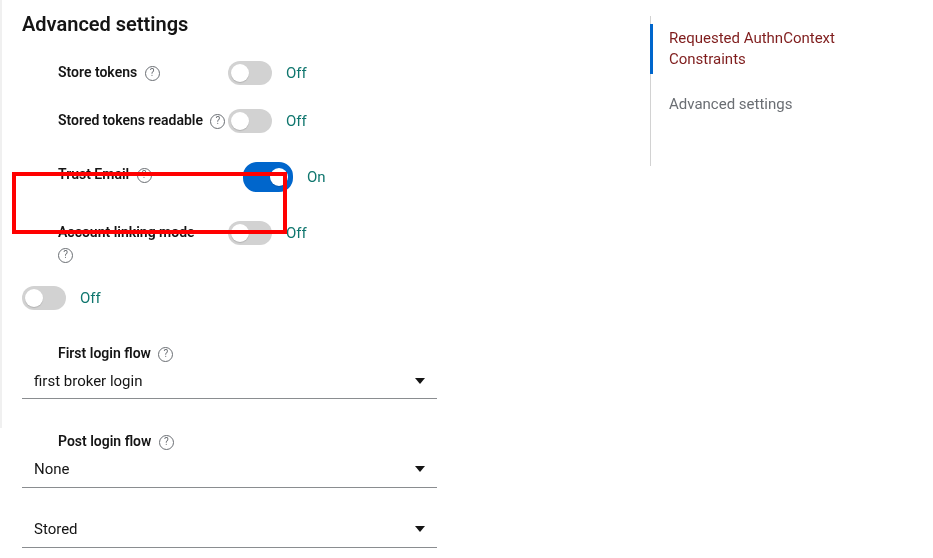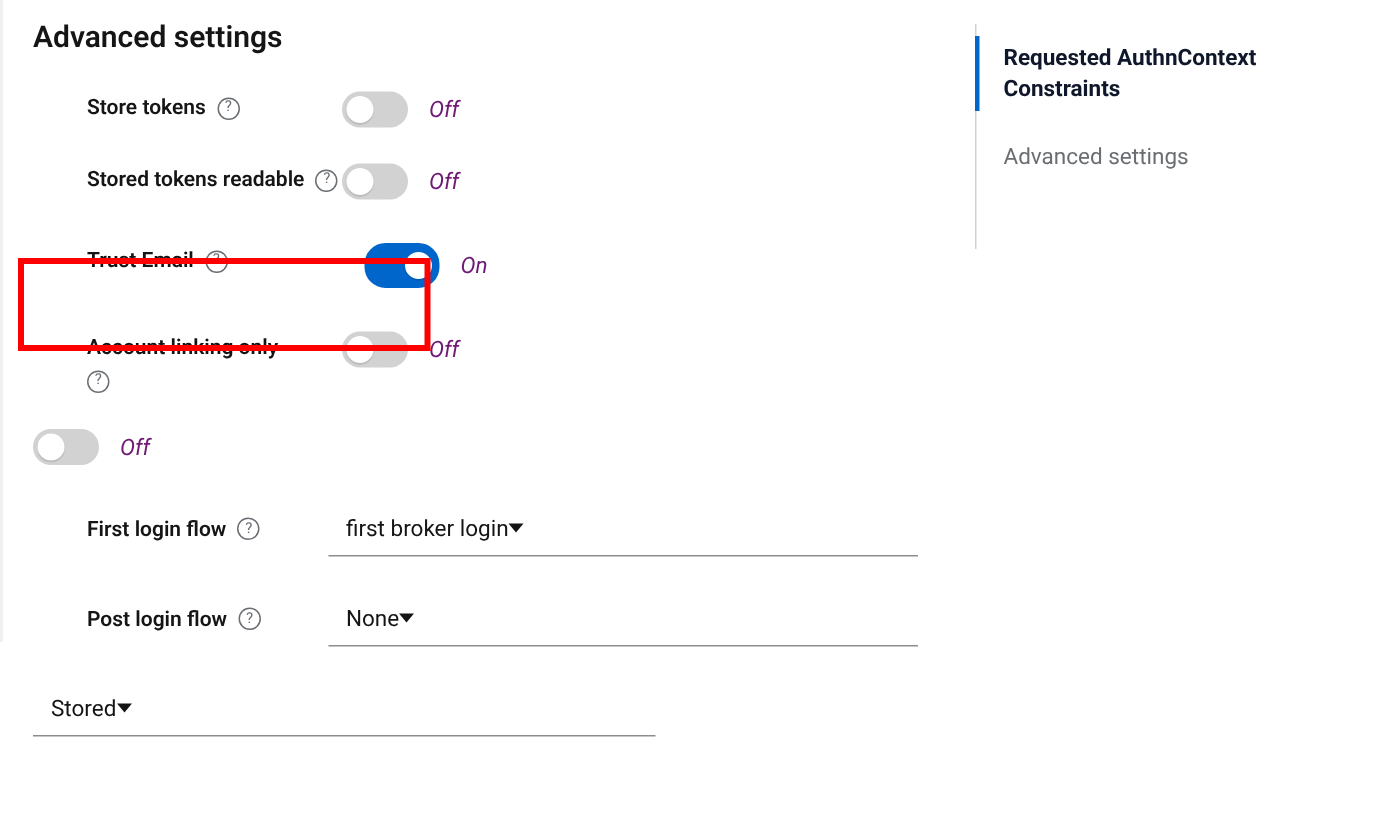--- a/index.html
+++ b/index.html
@@ -99,39 +99,39 @@
     top: 4px;
   }
   .switch.highlight.on {
     background: #0066cc;
   }
   .switch.highlight.on .thumb {
     left: 25px;
   }
   .switch-value {
     font-size: 15px;
-    color: #701a75;
-    font-style: italic;
+    color: #0f766e;
   }
   
   .select-row {
     margin-top: 24px;
+    flex-direction: column;
   }
   .select-row .form-label-col {
     padding-top: 8px;
   }
   .select {
     width: 415px;
     height: 36px;
     border: none;
     border-bottom: 1px solid #8a8d90;
     background: #fff;
     display: flex;
     align-items: center;
-    justify-content: flex-start;
+    justify-content: space-between;
     padding: 0 12px 0 12px;
     font-size: 15px;
     cursor: pointer;
   }
   .caret-down {
     border-left: 5px solid transparent;
     border-right: 5px solid transparent;
     border-top: 6px solid #151515;
     width: 0; height: 0;
   }
@@ -156,23 +156,22 @@
     height: 150px;
   }
   .side-item {
     padding: 12px 18px;
     font-size: 15px;
     color: #6a6e73;
     cursor: pointer;
     line-height: 1.4;
   }
   .side-item.active {
-    color: #0f172a;
-    position: relative;
-    font-weight: bold;
+    color: #7f1d1d;
+    position: relative;
   }
   .side-item.active::before {
     content: "";
     position: absolute;
     left: -1px;
     top: 8px;
     bottom: 8px;
     width: 3px;
     background: #0066cc;
   }
@@ -218,21 +217,21 @@
       <div class="form-ctrl-col">
         <div class="switch highlight on">
             <div class="thumb"></div>
           </div>
         <span class="switch-value">On</span>
       </div>
     </div>
 
     <div class="form-row">
       <div class="form-label-col">
-        <span>Account linking only</span><br>
+        <span>Account linking mode</span><br>
         <span class="help-icon" style="margin-left:0;margin-top:4px;">?</span>
       </div>
       <div class="form-ctrl-col">
         <div class="switch">
             <div class="thumb"></div>
           </div>
         <span class="switch-value">Off</span>
       </div>
     </div>
 

